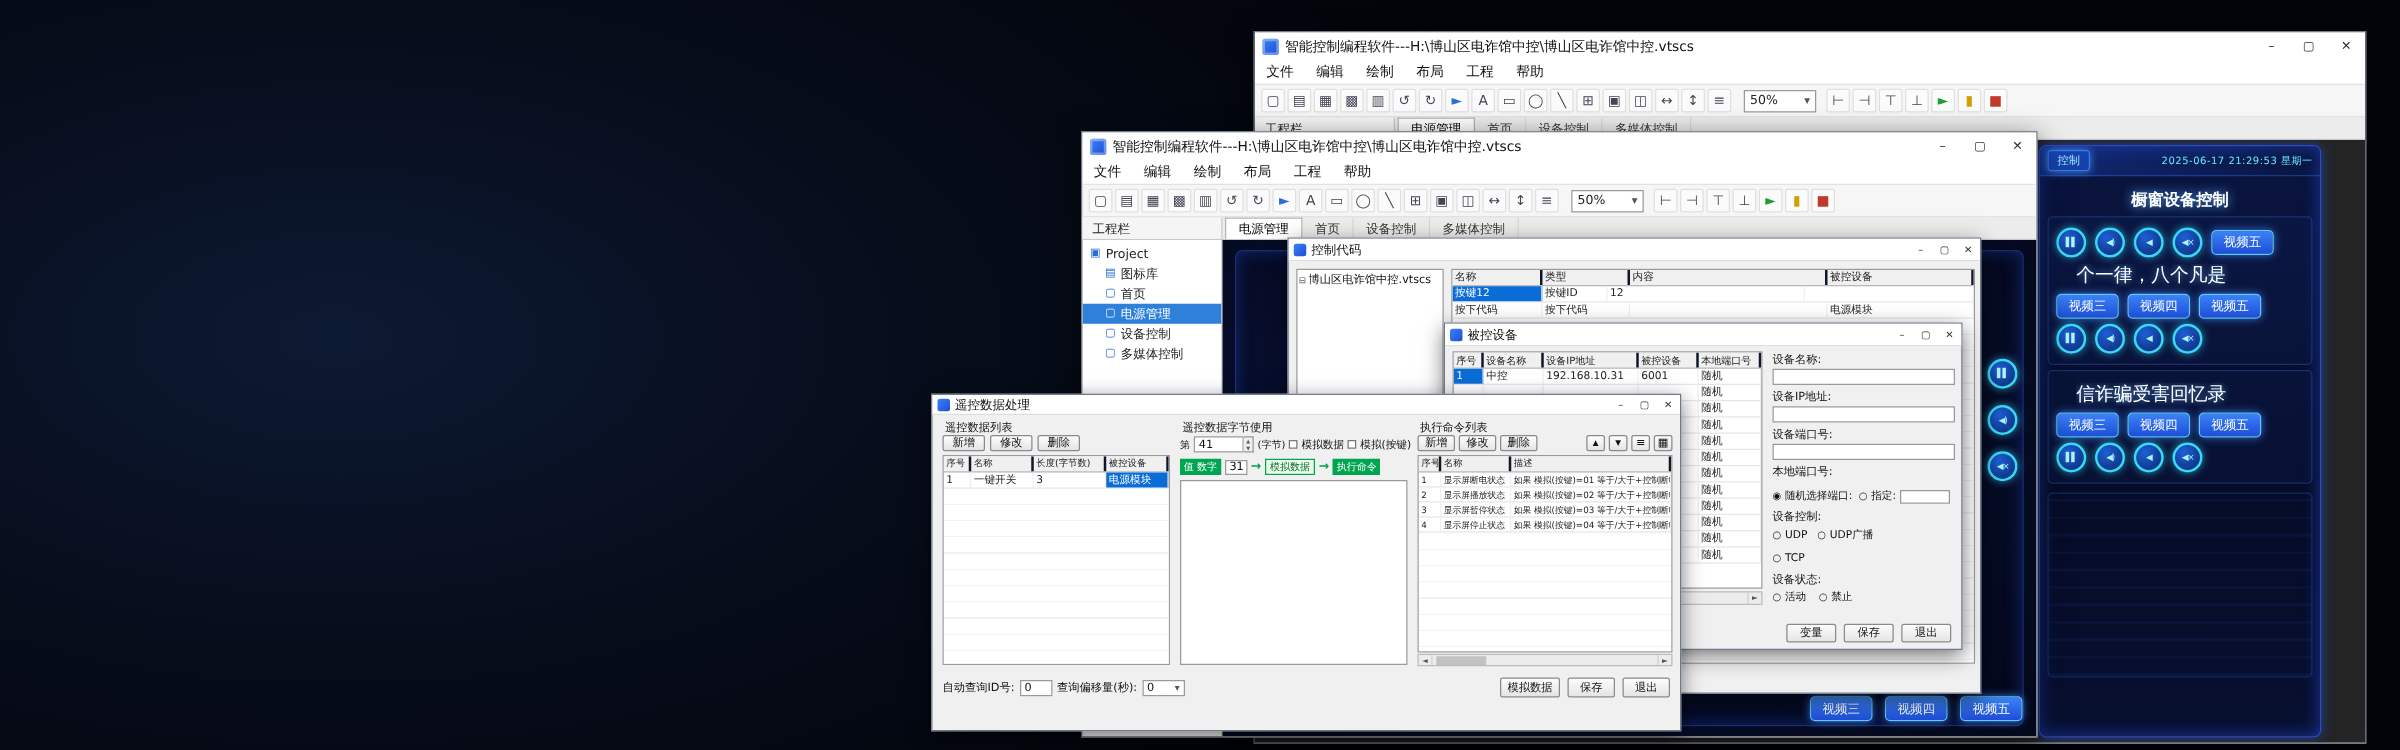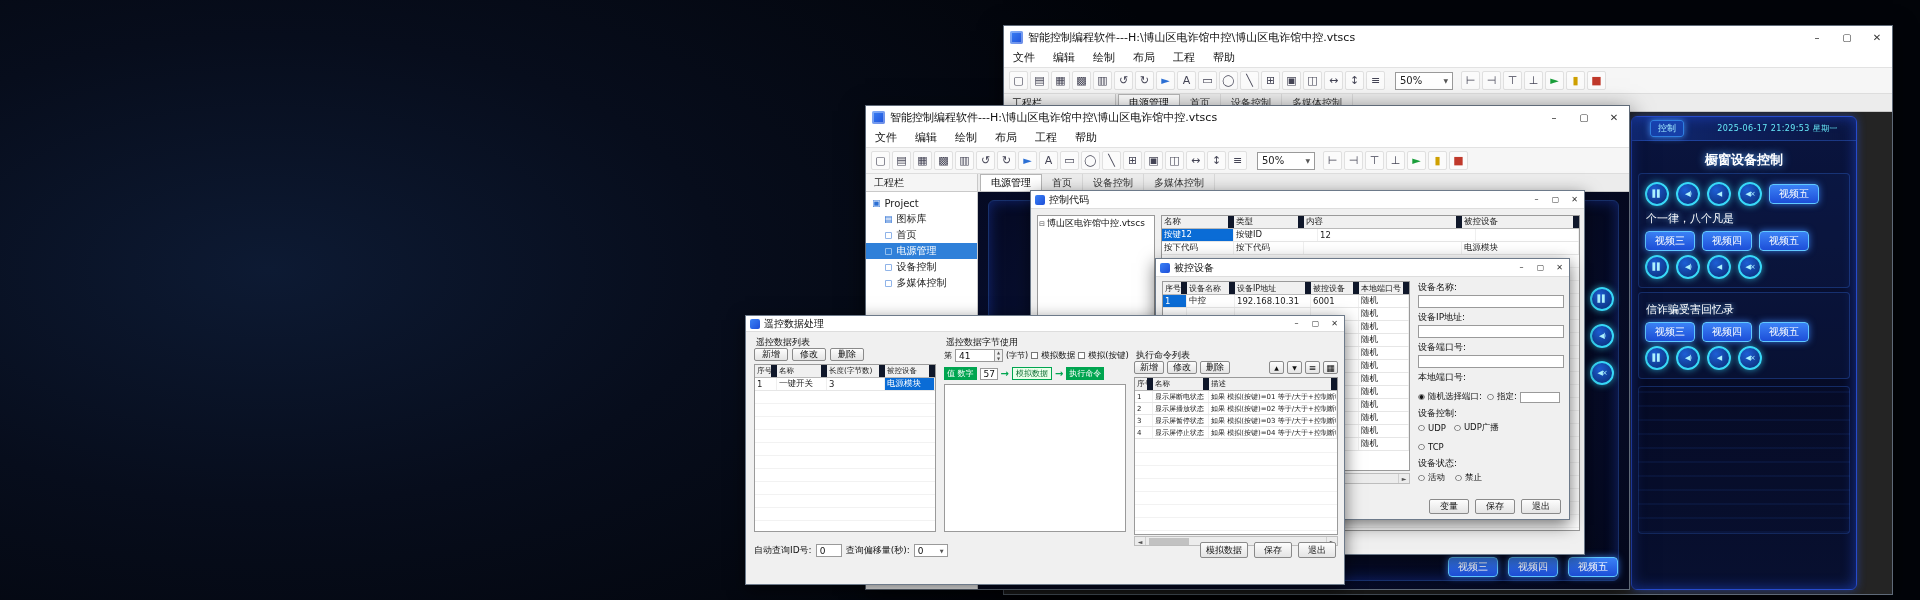--- a/index.html
+++ b/index.html
@@ -45,54 +45,54 @@
   .side-item.sel .g{color:#dff0ff}
   .canvasB{flex:1;position:relative;overflow:hidden;
     background:radial-gradient(460px 320px at 45% 40%, #0c1a4a 0%, #060b26 70%, #04081c 100%)}
   .screen-glow{position:absolute;left:10px;top:8px;right:10px;bottom:8px;border:1px solid rgba(60,120,240,.35);
     border-radius:6px;box-shadow:0 0 14px rgba(40,90,255,.35) inset}
 
   
   .hmi{position:absolute;left:627px;top:4px;width:226px;height:474px;overflow:hidden;border-radius:6px;
     background:linear-gradient(180deg,#0a1540 0%,#060b26 55%,#081030 100%);
     border:1px solid #274bcc;box-shadow:0 0 14px rgba(40,90,255,.5) inset,0 0 10px rgba(40,90,255,.45)}
-  .hmi-top{height:24px;display:flex;align-items:center;padding:0 18px;border-bottom:1px solid rgba(60,120,255,.35);
+  .hmi-top{height:24px;display:flex;align-items:center;padding:0 6px;border-bottom:1px solid rgba(60,120,255,.35);
     background:linear-gradient(90deg,rgba(30,80,220,.35),rgba(10,20,60,.08))}
   .hmi-badge{color:#9fe8ff;font-size:9px;background:rgba(30,90,230,.5);border:1px solid #2f7fe0;border-radius:3px;
     padding:1px 7px;box-shadow:0 0 7px rgba(70,150,255,.9)}
   .hmi-datetime{margin-left:auto;color:#67e8f9;font-size:8px;letter-spacing:.4px;white-space:nowrap}
   .hmi-title{color:#fff;font-size:13px;font-weight:bold;text-align:center;margin:10px 0 4px;
     text-shadow:0 0 9px rgba(90,170,255,.95)}
   .hmi-sec{margin:4px 6px;border:1px solid rgba(55,115,235,.3);border-radius:4px;padding:4px;
     background:rgba(16,36,92,.25)}
   .hmi-row{display:flex;align-items:center;gap:7px;margin:4px 2px}
   .circles{display:flex;gap:7px;align-items:center}
   .circle-btn{width:24px;height:24px;border-radius:50%;border:2px solid #38d9f8;flex:none;
     background:radial-gradient(circle at 35% 30%, #1d5fd6, #0a2a70);color:#aef3ff;font-size:7px;
     display:flex;align-items:center;justify-content:center;letter-spacing:-1px;
     box-shadow:0 0 7px rgba(56,217,248,.65)}
   .vbtn{height:20px;padding:0 9px;border-radius:4px;background:linear-gradient(180deg,#3b82f6,#1d4ed8);
     border:1px solid #60c8ff;color:#fff;font-size:10px;display:flex;align-items:center;flex:none;
     box-shadow:0 0 7px rgba(59,130,246,.85)}
-  .hmi-text{color:#fff;font-size:11px;margin:5px 3px;text-shadow:0 0 6px rgba(110,190,255,.85);white-space:nowrap;overflow:hidden}
+  .hmi-text{color:#fff;font-size:15px;margin:5px 18px;text-shadow:0 0 6px rgba(110,190,255,.85);white-space:nowrap;overflow:hidden}
   .hmi-deco{margin:7px 6px;height:148px;border:1px solid rgba(55,115,235,.25);border-radius:4px;
     background:repeating-linear-gradient(0deg, rgba(30,70,160,.14) 0 2px, transparent 2px 14px)}
   .canv-circles{position:absolute;left:612px;top:95px;display:flex;flex-direction:column;gap:13px}
   .canv-vbtns{position:absolute;left:470px;top:365px;display:flex;gap:10px}
 
   
   .dlg{position:absolute;background:#f0f0f0;border:1px solid #6d7a8a;box-shadow:0 5px 16px rgba(0,0,0,.55)}
   .dlg-title{height:18px;background:#fff;border-bottom:1px solid #ddd;display:flex;align-items:center;padding-left:4px}
   .dlg-title.sm{height:16px}
   .dlg-icon{width:10px;height:10px;border-radius:2px;margin-right:4px;flex:none;
     background:linear-gradient(135deg,#3b82f6,#1d4ed8)}
   .dlg-title .t{font-size:10px;color:#111;white-space:nowrap;overflow:hidden}
   .grid{position:absolute;background:#fff;border:1px solid #9a9a9a;font-size:8.5px;color:#222;overflow:hidden}
   .hd{display:flex;background:#f0f0f0;border-bottom:1px solid #b9b9b9;height:13px}
-  .hd span{border-right:6px solid #0f172a;padding:0 2px;overflow:hidden;white-space:nowrap;display:flex;align-items:center}
+  .hd span{border-right:2px solid #0f172a;padding:0 2px;overflow:hidden;white-space:nowrap;display:flex;align-items:center}
   .tr{display:flex;border-bottom:1px solid #e6e6e6;height:13px}
   .td{border-right:1px solid #efefef;padding:0 2px;overflow:hidden;white-space:nowrap;display:flex;align-items:center}
   .sel-blue{background:#0a6cd6;color:#fff}
   .fill{position:absolute;left:0;right:0;bottom:0;background:repeating-linear-gradient(180deg,#fff 0 12px,#f2f2f2 12px 13px)}
   .btn{border:1px solid #8a8a8a;background:linear-gradient(180deg,#fdfdfd,#e4e4e4);font-size:9px;color:#111;
     display:inline-flex;align-items:center;justify-content:center;border-radius:2px;height:14px}
   .lbl{font-size:9px;color:#111;white-space:nowrap}
   .input{background:#fff;border:1px solid #9a9a9a;height:13px;font-size:9px;color:#111;display:flex;align-items:center;padding:0 3px}
   .radio,.chkbox{display:inline-flex;align-items:center;gap:3px;font-size:8.5px;color:#111;white-space:nowrap}
   .rglyph{font-size:8px;line-height:1}
@@ -353,21 +353,21 @@
     </div>
     <div class="grid" style="left:130px;top:24px;width:419px;height:316px">
       <div class="hd">
         <span style="width:72px">名称</span>
         <span style="width:70px">类型</span>
         <span style="width:158px">内容</span>
         <span style="flex:1">被控设备</span>
       </div>
       <div class="tr">
         <span class="td sel-blue" style="width:72px">按键12</span>
-        <span class="td" style="width:84px">按键ID</span>
+        <span class="td" style="width:52px">按键ID</span>
         <span class="td" style="width:158px">12</span>
         <span class="td" style="flex:1"></span>
       </div>
       <div class="tr">
         <span class="td" style="width:72px">按下代码</span>
         <span class="td" style="width:70px">按下代码</span>
         <span class="td" style="width:158px"></span>
         <span class="td" style="flex:1">电源模块</span>
       </div>
       <div class="fill" style="top:39px"></div>
@@ -586,30 +586,30 @@
           <span class="chk"></span>
           <span>模拟数据</span>
         </span>
         <span class="chkbox">
           <span class="chk"></span>
           <span>模拟(按键)</span>
         </span>
       </div>
       <div style="position:absolute;top:31px;left:0;display:flex;align-items:center;gap:3px;white-space:nowrap">
         <span class="gchip">值 数字</span>
-        <span class="input" style="width:18px;height:12px">57</span>
+        <span class="input" style="width:18px;height:12px">31</span>
         <span class="garrow">→</span>
         <span class="gchip outline">模拟数据</span>
         <span class="garrow">→</span>
         <span class="gchip">执行命令</span>
       </div>
       <div class="grid" style="left:0;top:48px;width:182px;height:148px"></div>
     </div>
 
-    <div style="position:absolute;left:388px;top:33px;width:204px;height:198px">
+    <div style="position:absolute;left:388px;top:20px;width:204px;height:198px">
       <span class="glabel">执行命令列表</span>
       <div style="position:absolute;top:12px;left:0;right:0;display:flex;gap:3px;align-items:center">
         <span style="display:flex;gap:3px">
             <span class="btn" style="width:30px;height:13px">新增</span>
             <span class="btn" style="width:30px;height:13px">修改</span>
             <span class="btn" style="width:30px;height:13px">删除</span>
           </span>
         <span class="btn" style="width:15px;height:13px;margin-left:auto;font-size:6px">▲</span>
         <span class="btn" style="width:15px;height:13px;font-size:6px">▼</span>
         <span class="btn" style="width:15px;height:13px">≡</span>

